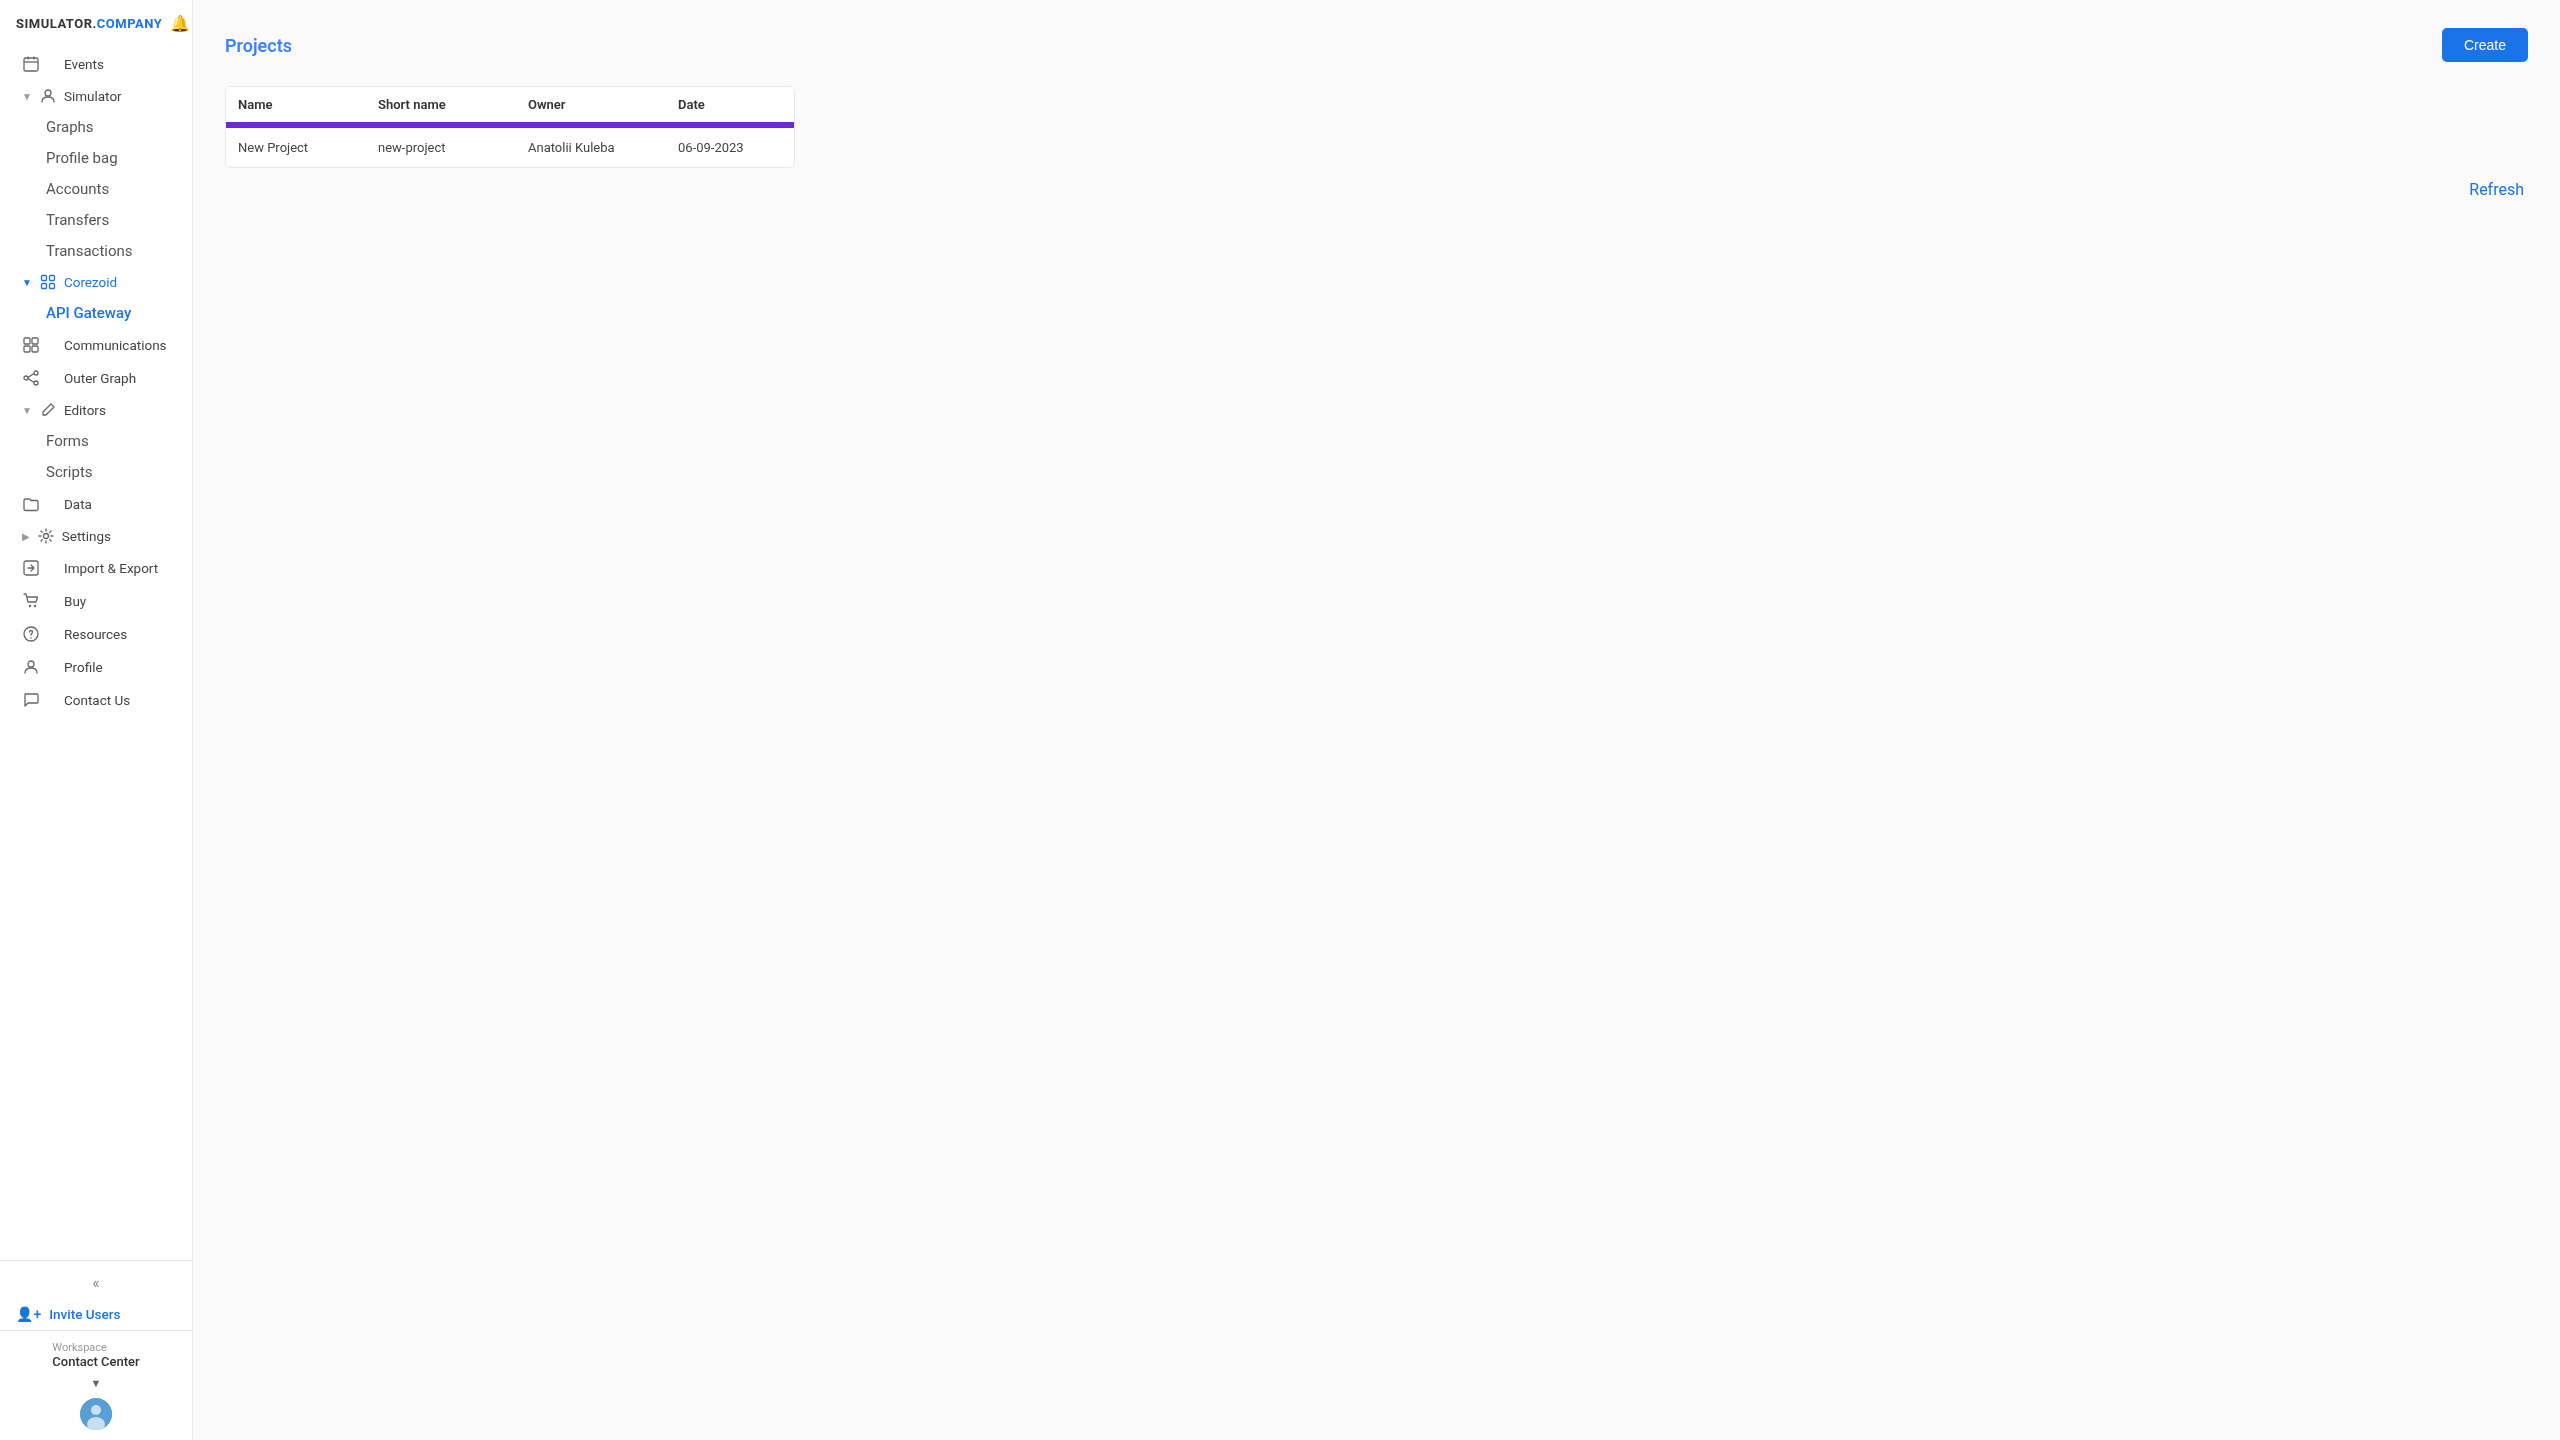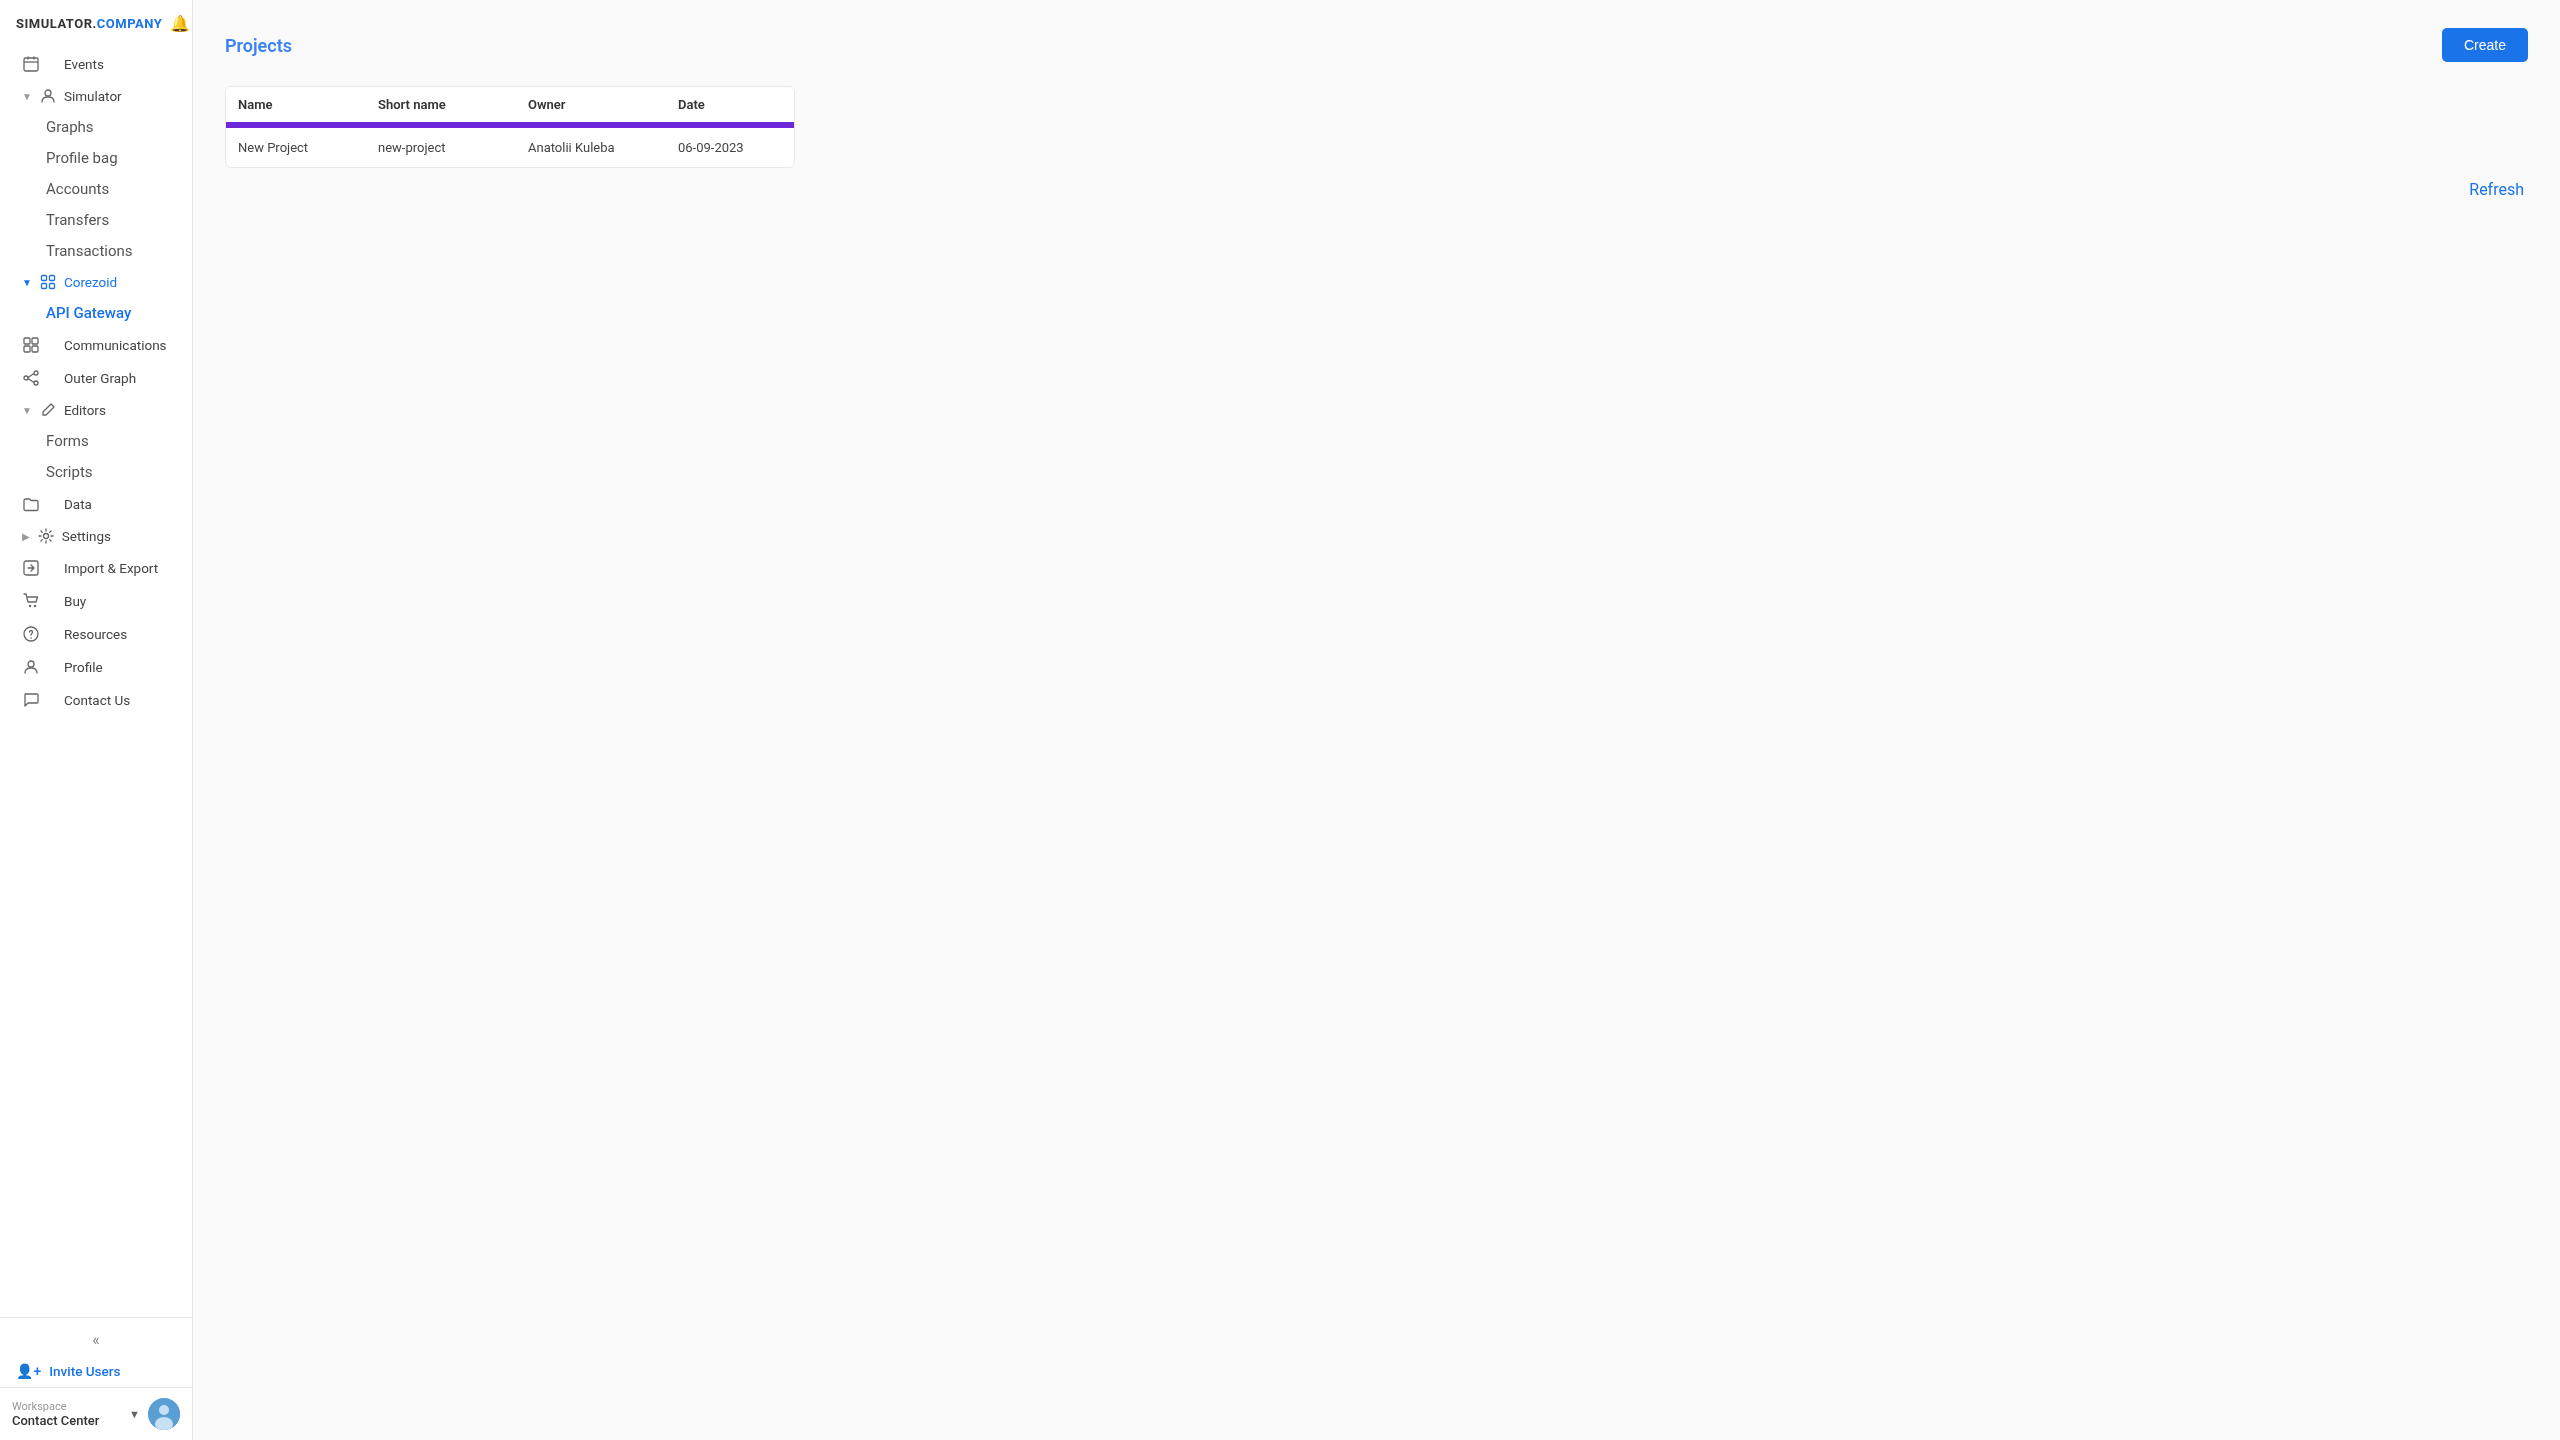--- a/index.html
+++ b/index.html
@@ -86,20 +86,21 @@
       font-weight: 500;
     }
 
     .workspace-section {
       display: flex;
       align-items: center;
       padding: 10px 12px;
       border-top: 1px solid #e8e8e8;
       gap: 8px;
       background: #fff;
+      flex-direction: column;
     }
     .workspace-info { flex: 1; }
     .workspace-label { font-size: 11px; color: #999; }
     .workspace-name { font-size: 13px; color: #333; font-weight: 500; }
     .workspace-arrow { color: #666; font-size: 11px; }
     .avatar {
       width: 32px;
       height: 32px;
       border-radius: 50%;
       background: linear-gradient(135deg, #6eb5ff, #3a7bd5);

